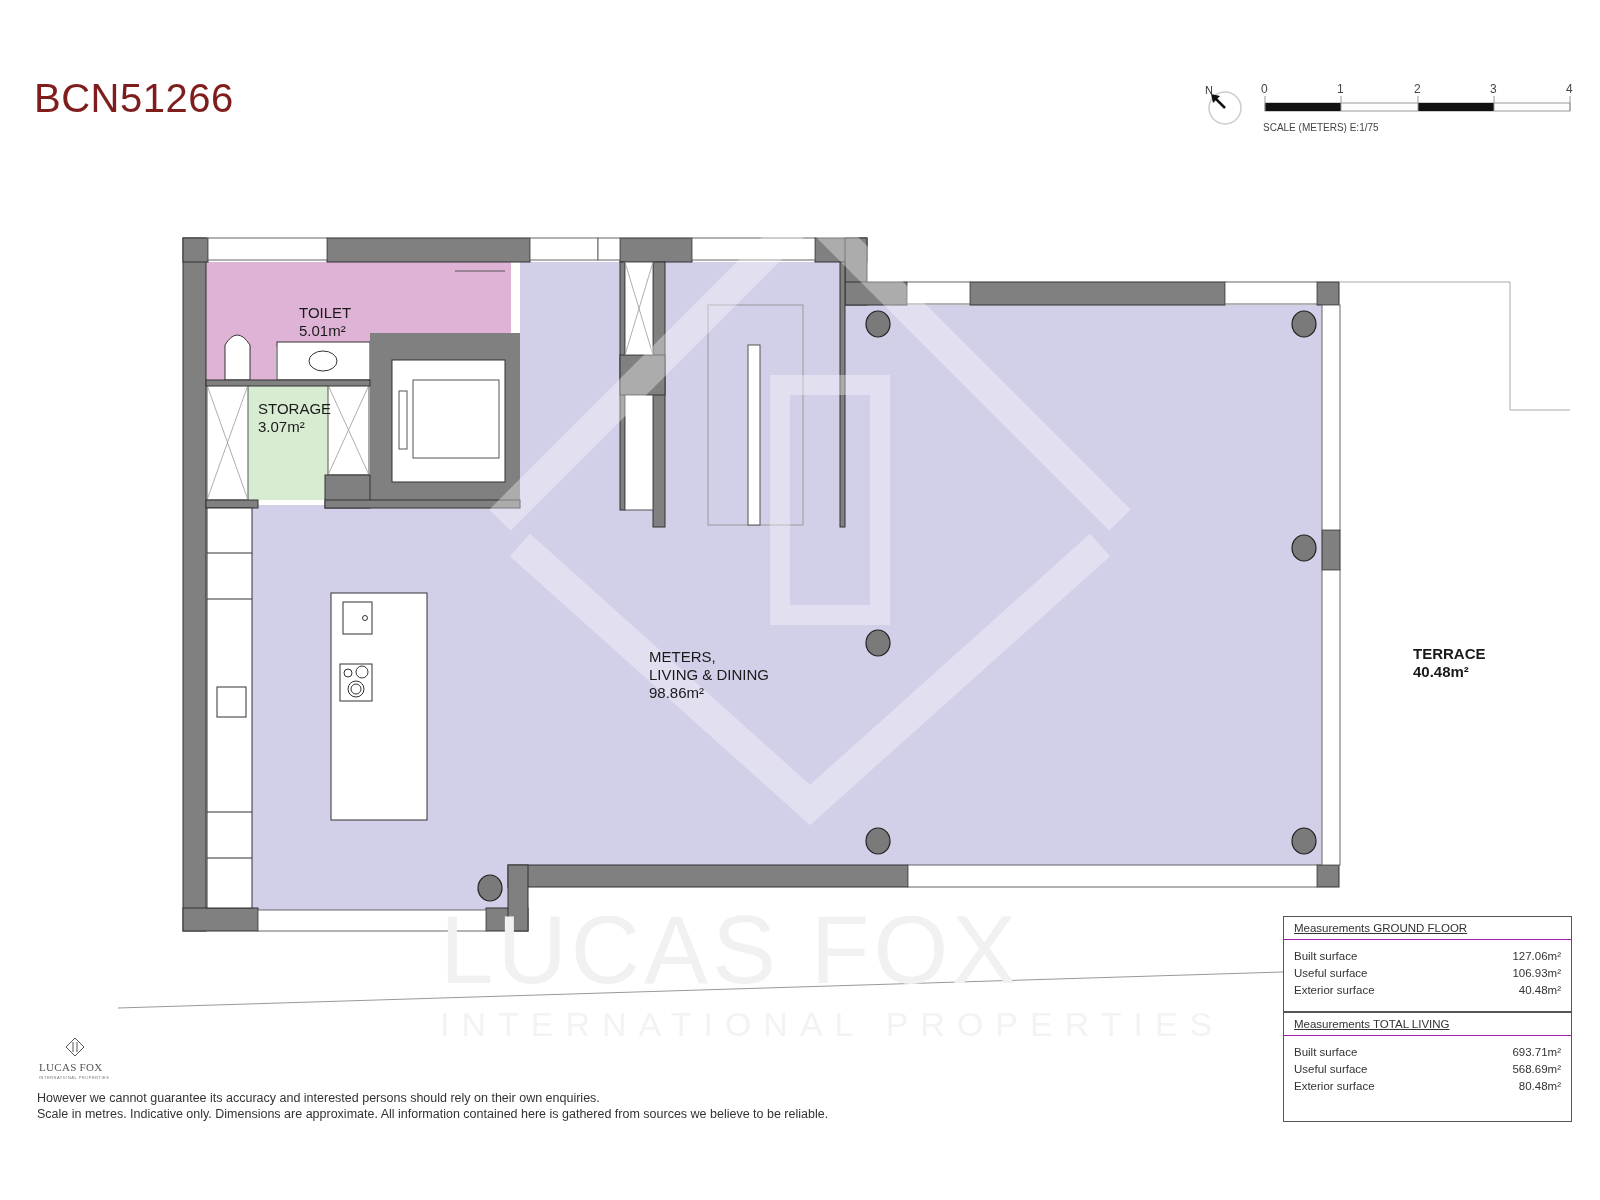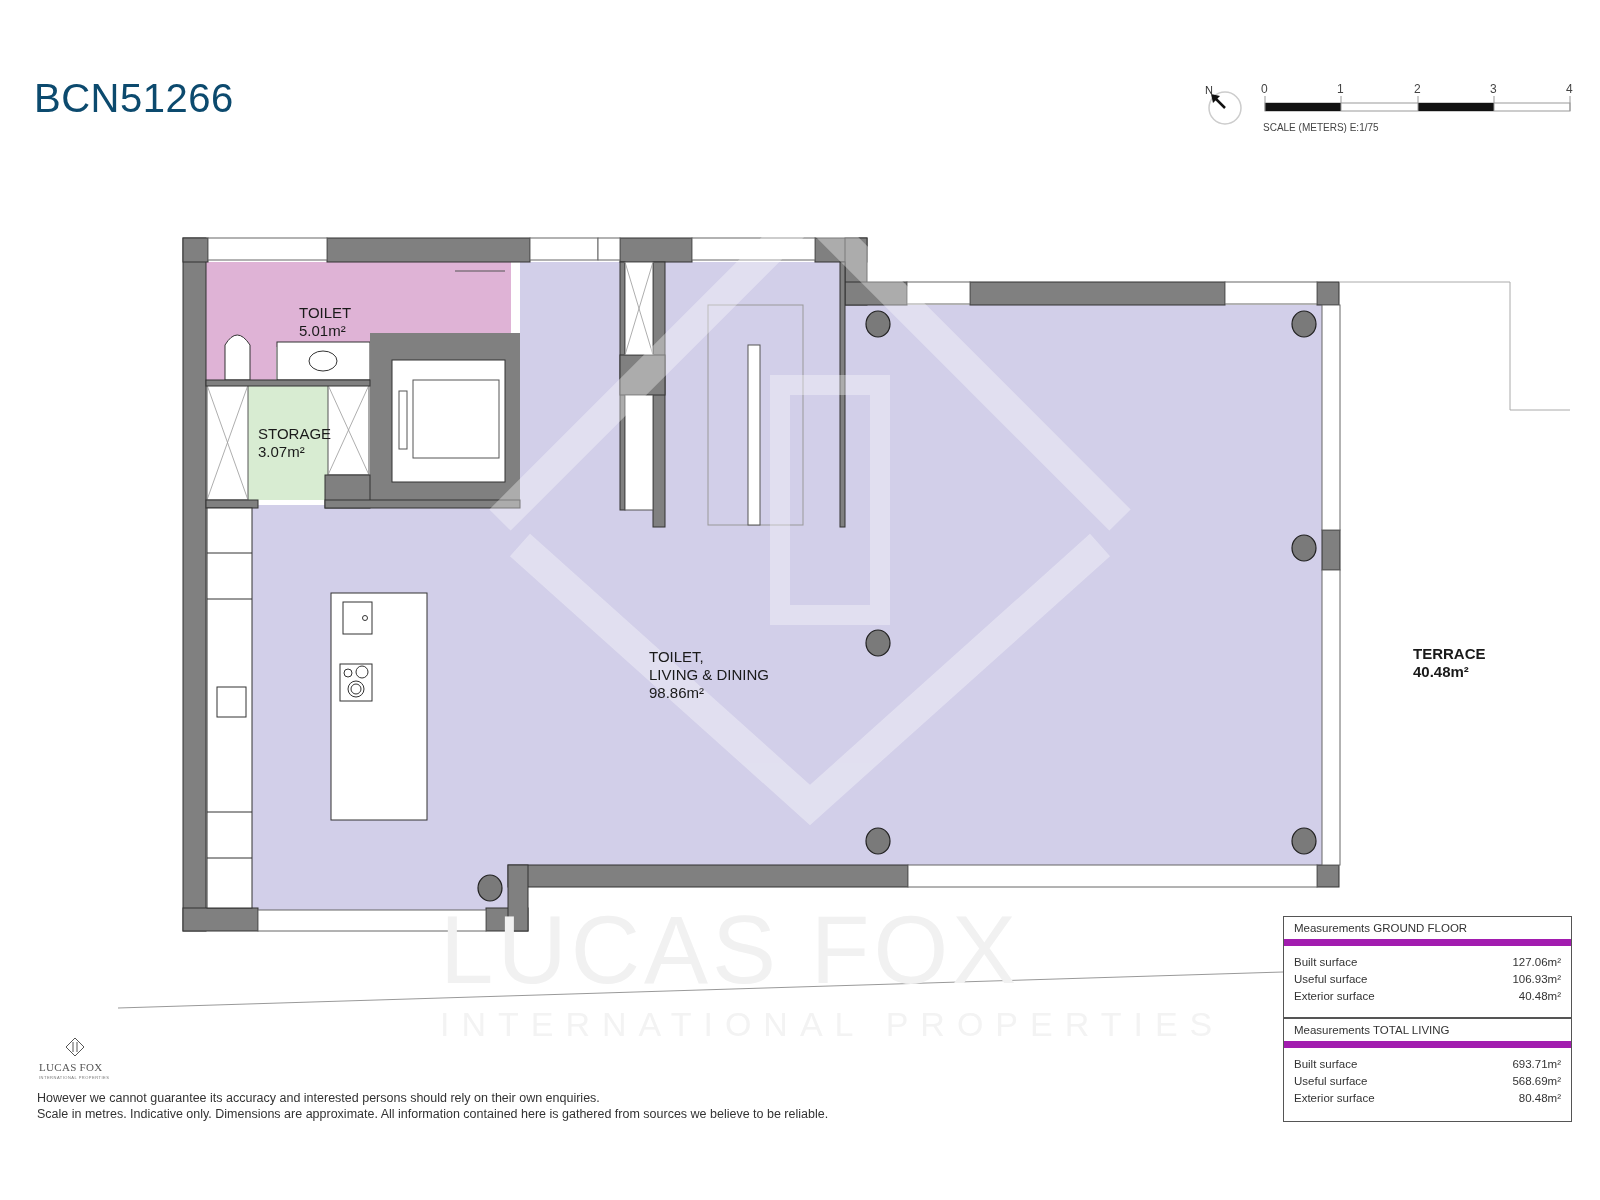--- a/index.html
+++ b/index.html
@@ -1,25 +1,25 @@
 <!DOCTYPE html>
 <html><head>
 <meta charset="utf-8">
 <style>
   html, body { margin: 0; padding: 0; background: #ffffff; }
   body { width: 1600px; height: 1200px; position: relative; overflow: hidden;
          font-family: "Liberation Sans", sans-serif; color: #1a1a1a; }
   .abs { position: absolute; }
-  .ref-code { left: 34px; top: 76px; font-size: 40px; letter-spacing: 0.5px; color: #0c4a6e; }
+  .ref-code { left: 34px; top: 76px; font-size: 40px; letter-spacing: 0.5px; color: #7f1d1d; }
   .scale-label { left: 1263px; top: 122px; font-size: 10px; color: #444; }
   .tick-num { font-size: 12px; color: #444; position: absolute; top: 82px; }
   .plan { left: 0; top: 0; width: 1600px; height: 1200px; }
   .room-label { font-size: 15px; line-height: 18px; color: #1a1a1a; }
   .meas { left: 1283px; top: 916px; width: 287px; height: 204px; border: 1px solid #555; background: #fff; font-size: 11.5px; color: #333; }
-  .meas .hdr { height: 22px; line-height: 22px; padding-left: 10px; border-bottom: 7px solid #a21caf; }
+  .meas .hdr { height: 22px; line-height: 22px; padding-left: 10px; border-bottom: 1px solid #a21caf; text-decoration: underline; }
   .meas .block { padding: 8px 10px 8px 10px; }
   .meas .row { display: flex; justify-content: space-between; height: 17px; line-height: 17px; }
   .meas .sep { border-top: 2px solid #555; }
   .disclaimer { left: 37px; top: 1090px; font-size: 12.5px; line-height: 16px; color: #333; width: 900px; }
   .logo-text { left: 39px; top: 1061px; font-family: "Liberation Serif", serif; font-size: 11px; color: #555; letter-spacing: 0.3px; }
   .logo-sub { left: 39px; top: 1075px; font-size: 4px; color: #777; letter-spacing: 0.5px; }
 </style>
 </head>
 <body>
 
@@ -174,26 +174,26 @@
 <div class="tick-num" style="left:1337px;">1</div>
 <div class="tick-num" style="left:1414px;">2</div>
 <div class="tick-num" style="left:1490px;">3</div>
 <div class="tick-num" style="left:1566px;">4</div>
 <div class="abs scale-label">SCALE (METERS) E:1/75</div>
 
 <div class="abs room-label" style="left:299px; top:284px;margin-top:20px;">
   <div>TOILET</div>
   <div>5.01m²</div>
 </div>
-<div class="abs room-label" style="left:258px; top:425px;">
+<div class="abs room-label" style="left:258px; top:400px;">
   <div>STORAGE</div>
   <div>3.07m²</div>
 </div>
 <div class="abs room-label" style="left:649px; top:648px;">
-  <div>TOILET,</div>
+  <div>METERS,</div>
   <div>LIVING &amp; DINING</div>
   <div>98.86m²</div>
 </div>
 <div class="abs room-label" style="left:1413px; top:645px;font-weight:bold;">
   <div>TERRACE</div>
   <div>40.48m²</div>
 </div>
 
 <div class="abs meas">
   <div class="hdr">Measurements GROUND FLOOR</div>

